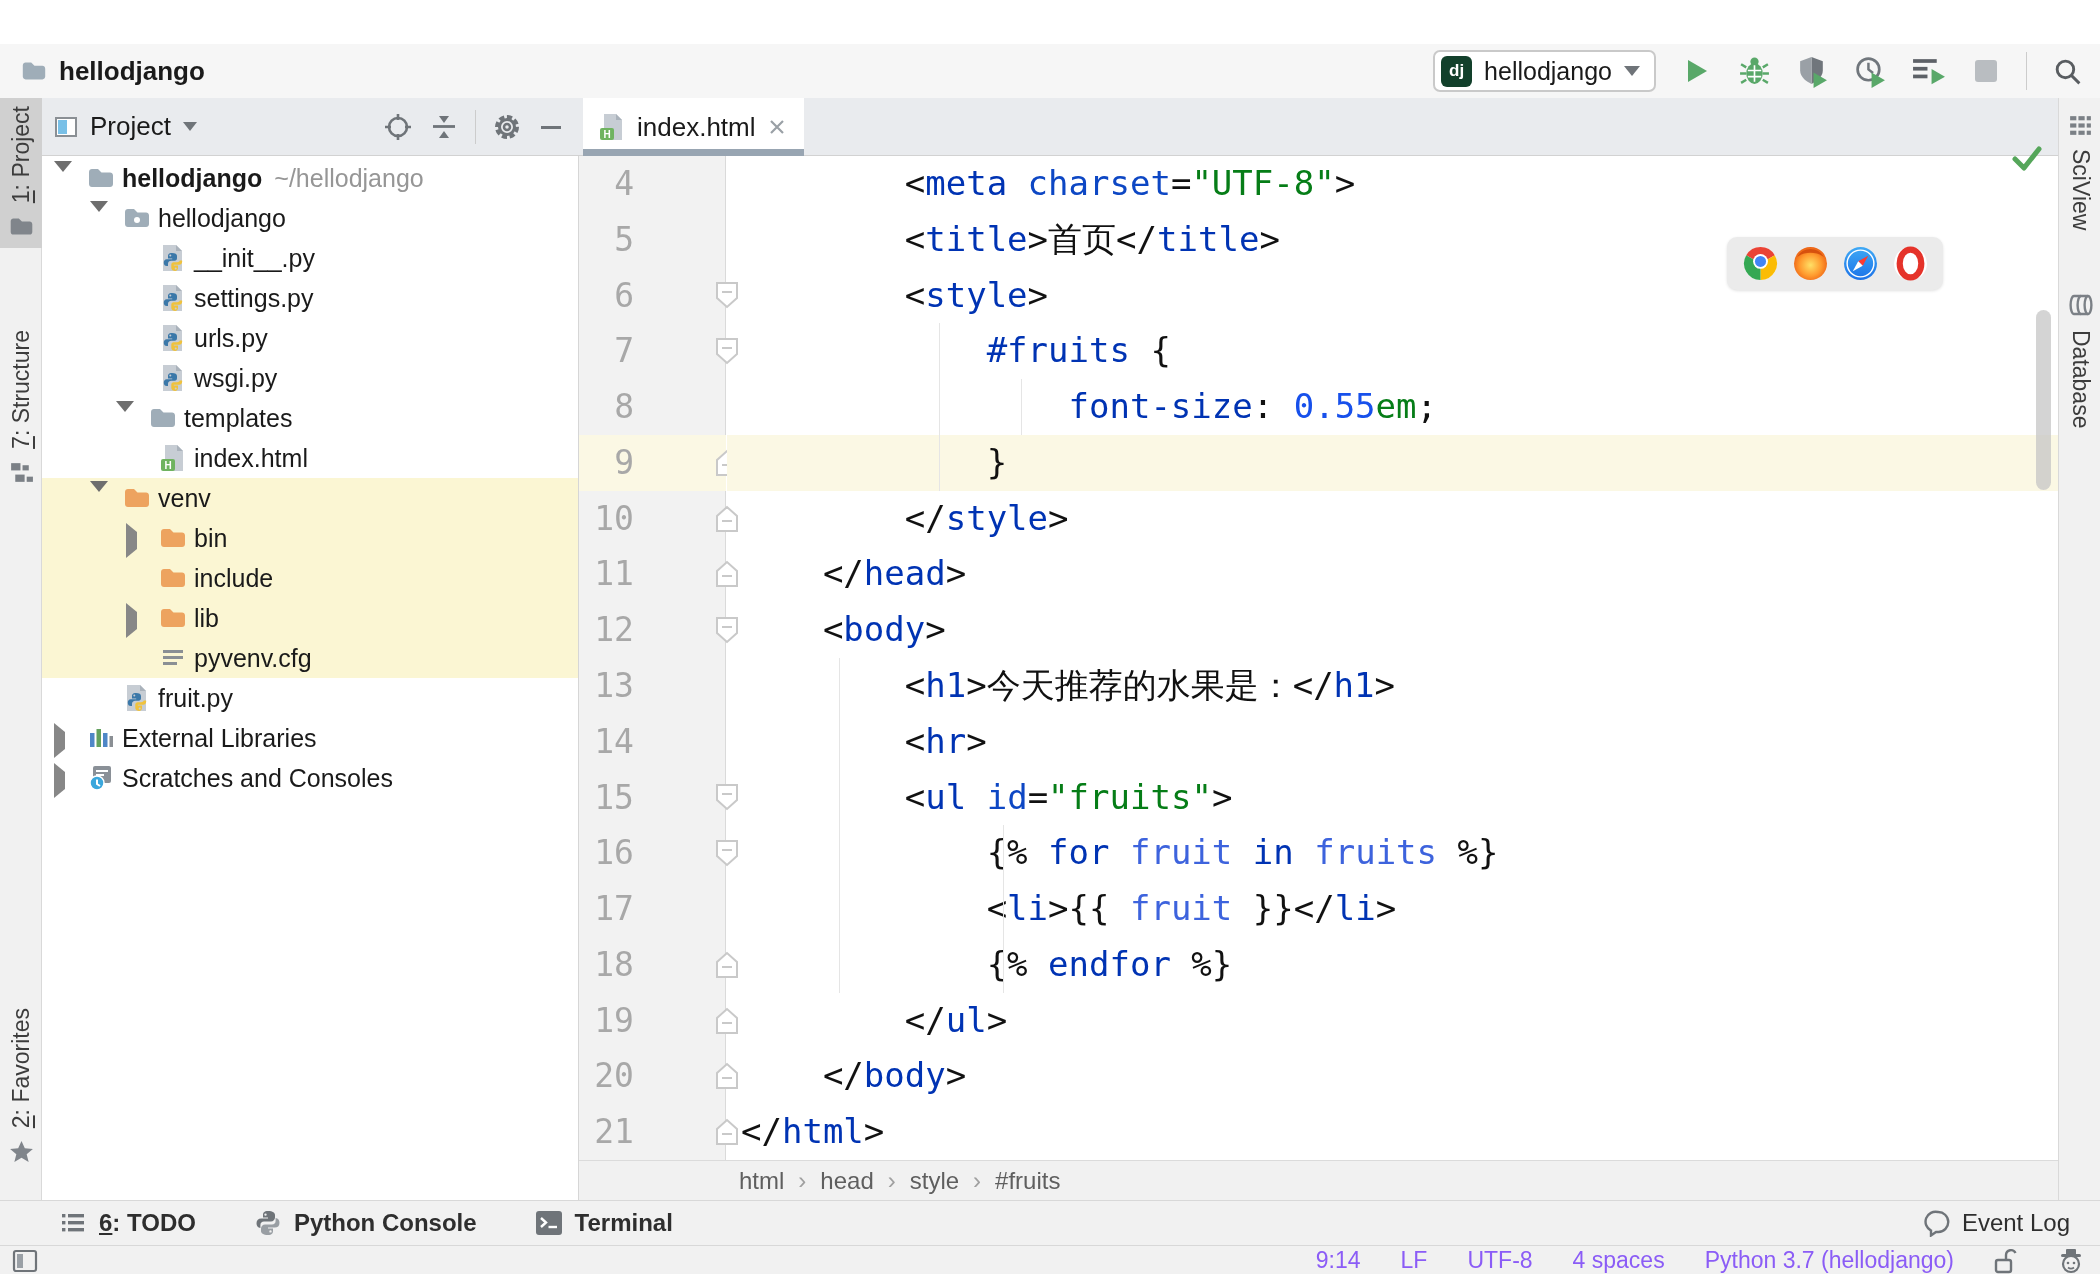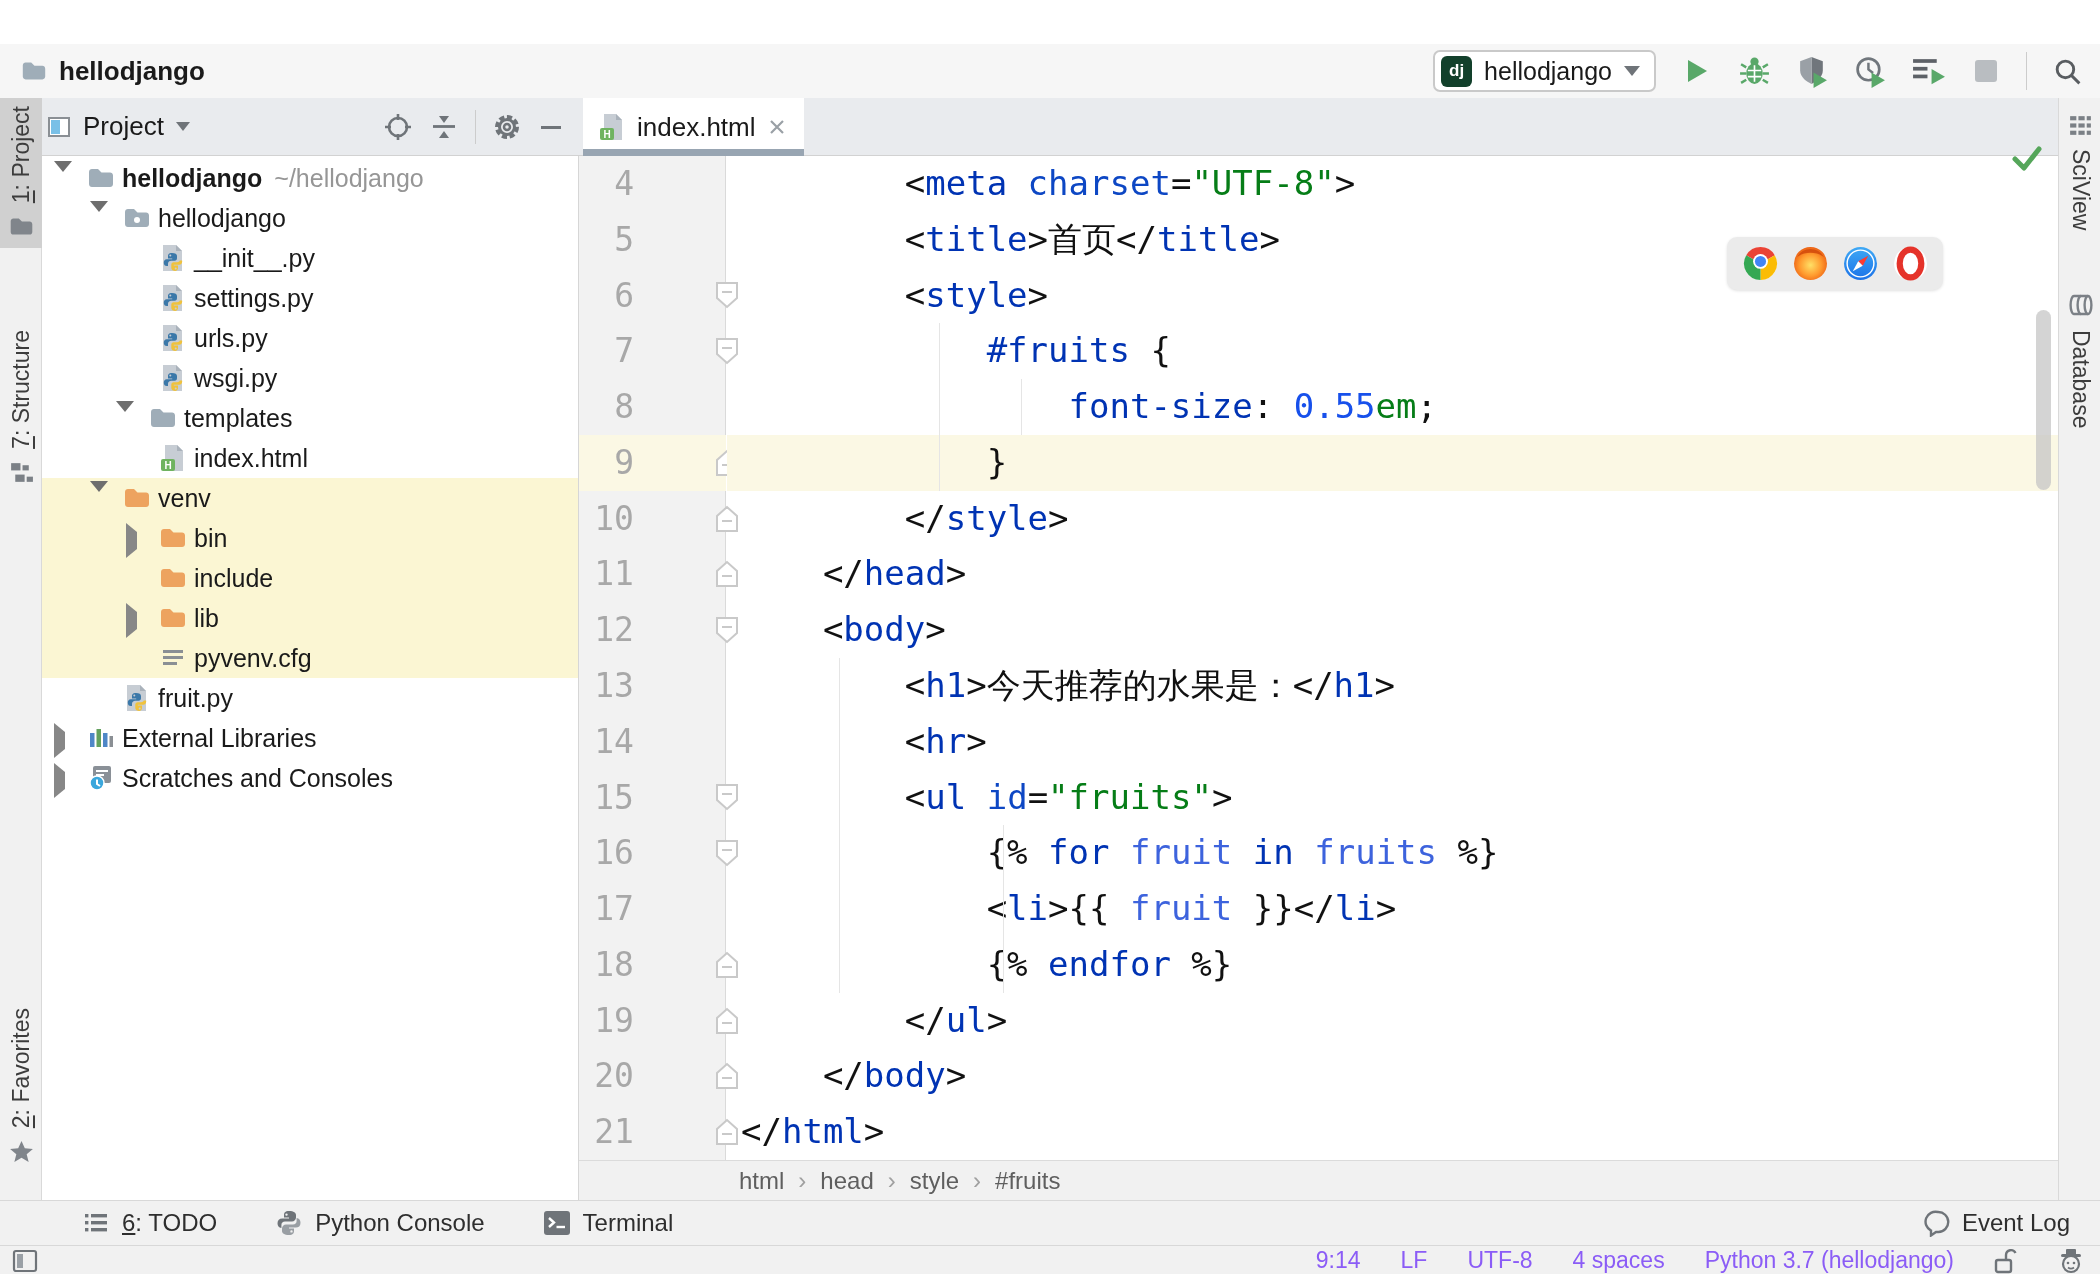--- a/index.html
+++ b/index.html
@@ -39,21 +39,21 @@
   .strip-item.active { background:#d0d0d0; }
   .vlabel { font-size:23px; color:#3c3c3c; white-space:nowrap; }
   .strip.left .vlabel { writing-mode:vertical-rl; transform:rotate(180deg); }
   .strip.right .vlabel { writing-mode:vertical-rl; }
   .mn { text-decoration:underline; }
 
   
   .project-panel { position:absolute; left:42px; top:98px; width:536px; height:1102px; background:#fff; }
   .panel-header { position:absolute; left:0; top:0; width:536px; height:58px; background:#e9ebee;
     border-bottom:1px solid #d2d2d2; display:flex; align-items:center; }
-  .panel-title-group { display:flex; align-items:center; gap:12px; padding-left:5px; flex:1; }
+  .panel-title-group { display:flex; align-items:center; gap:12px; padding-left:12px; flex:1; }
   .panel-title { font-size:26px; color:#1a1a1a; }
   .panel-header .caret-down { border-left-width:7px; border-right-width:7px; border-top-width:9px; }
   .panel-actions { display:flex; align-items:center; gap:16px; padding-right:14px; }
   .tree { position:absolute; left:0; top:58px; width:536px; height:1044px; overflow:hidden; }
   .tree-hl-band { position:absolute; left:0; width:536px; background:#fbf6d3; }
   .tree-row { position:absolute; left:0; width:536px; height:40px; display:flex; align-items:center; }
   .tree-label { font-size:25px; color:#1a1a1a; margin-left:10px; white-space:nowrap; }
   .tree-label.bold { font-weight:bold; }
   .tree-suffix { font-size:25px; color:#969696; margin-left:12px; }
   .tri-down { width:0; height:0; border-left:9px solid transparent; border-right:9px solid transparent;
@@ -95,21 +95,21 @@
     background:#c6c6c6; opacity:.75; border-radius:8px; }
 
   .breadcrumbs { position:absolute; left:579px; top:1160px; width:1479px; height:40px; background:#f1f1f1;
     border-top:1px solid #dbdbdb; display:flex; align-items:center; padding-left:160px; gap:14px; }
   .crumb { font-size:24px; color:#5f5f5f; }
   .crumb-sep { font-size:24px; color:#a0a0a0; }
 
   
   .bottom-bar { position:absolute; left:0; top:1200px; width:2100px; height:45px; background:#f1f1f1;
     border-top:1px solid #d8d8d8; display:flex; align-items:center; }
-  .bottom-left { display:flex; align-items:center; gap:58px; padding-left:82px; flex:1; }
+  .bottom-left { display:flex; align-items:center; gap:58px; padding-left:59px; flex:1;font-weight:bold; }
   .bottom-item { display:flex; align-items:center; gap:12px; }
   .bottom-label { font-size:24px; color:#2e2e2e; }
   .bottom-right { display:flex; align-items:center; gap:10px; padding-right:30px; }
 
   .status-bar { position:absolute; left:0; top:1245px; width:2100px; height:29px; background:#f1f1f1;
     border-top:1px solid #d8d8d8; }
   .status-left { position:absolute; left:12px; top:0; height:29px; display:flex; align-items:center; }
   .status-right { position:absolute; right:16px; top:0; height:29px; display:flex; align-items:center; gap:40px; }
   .status-text { font-size:23px; color:#8b5cf6; white-space:nowrap; }
   .icon { display:inline-flex; align-items:center; justify-content:center; }

